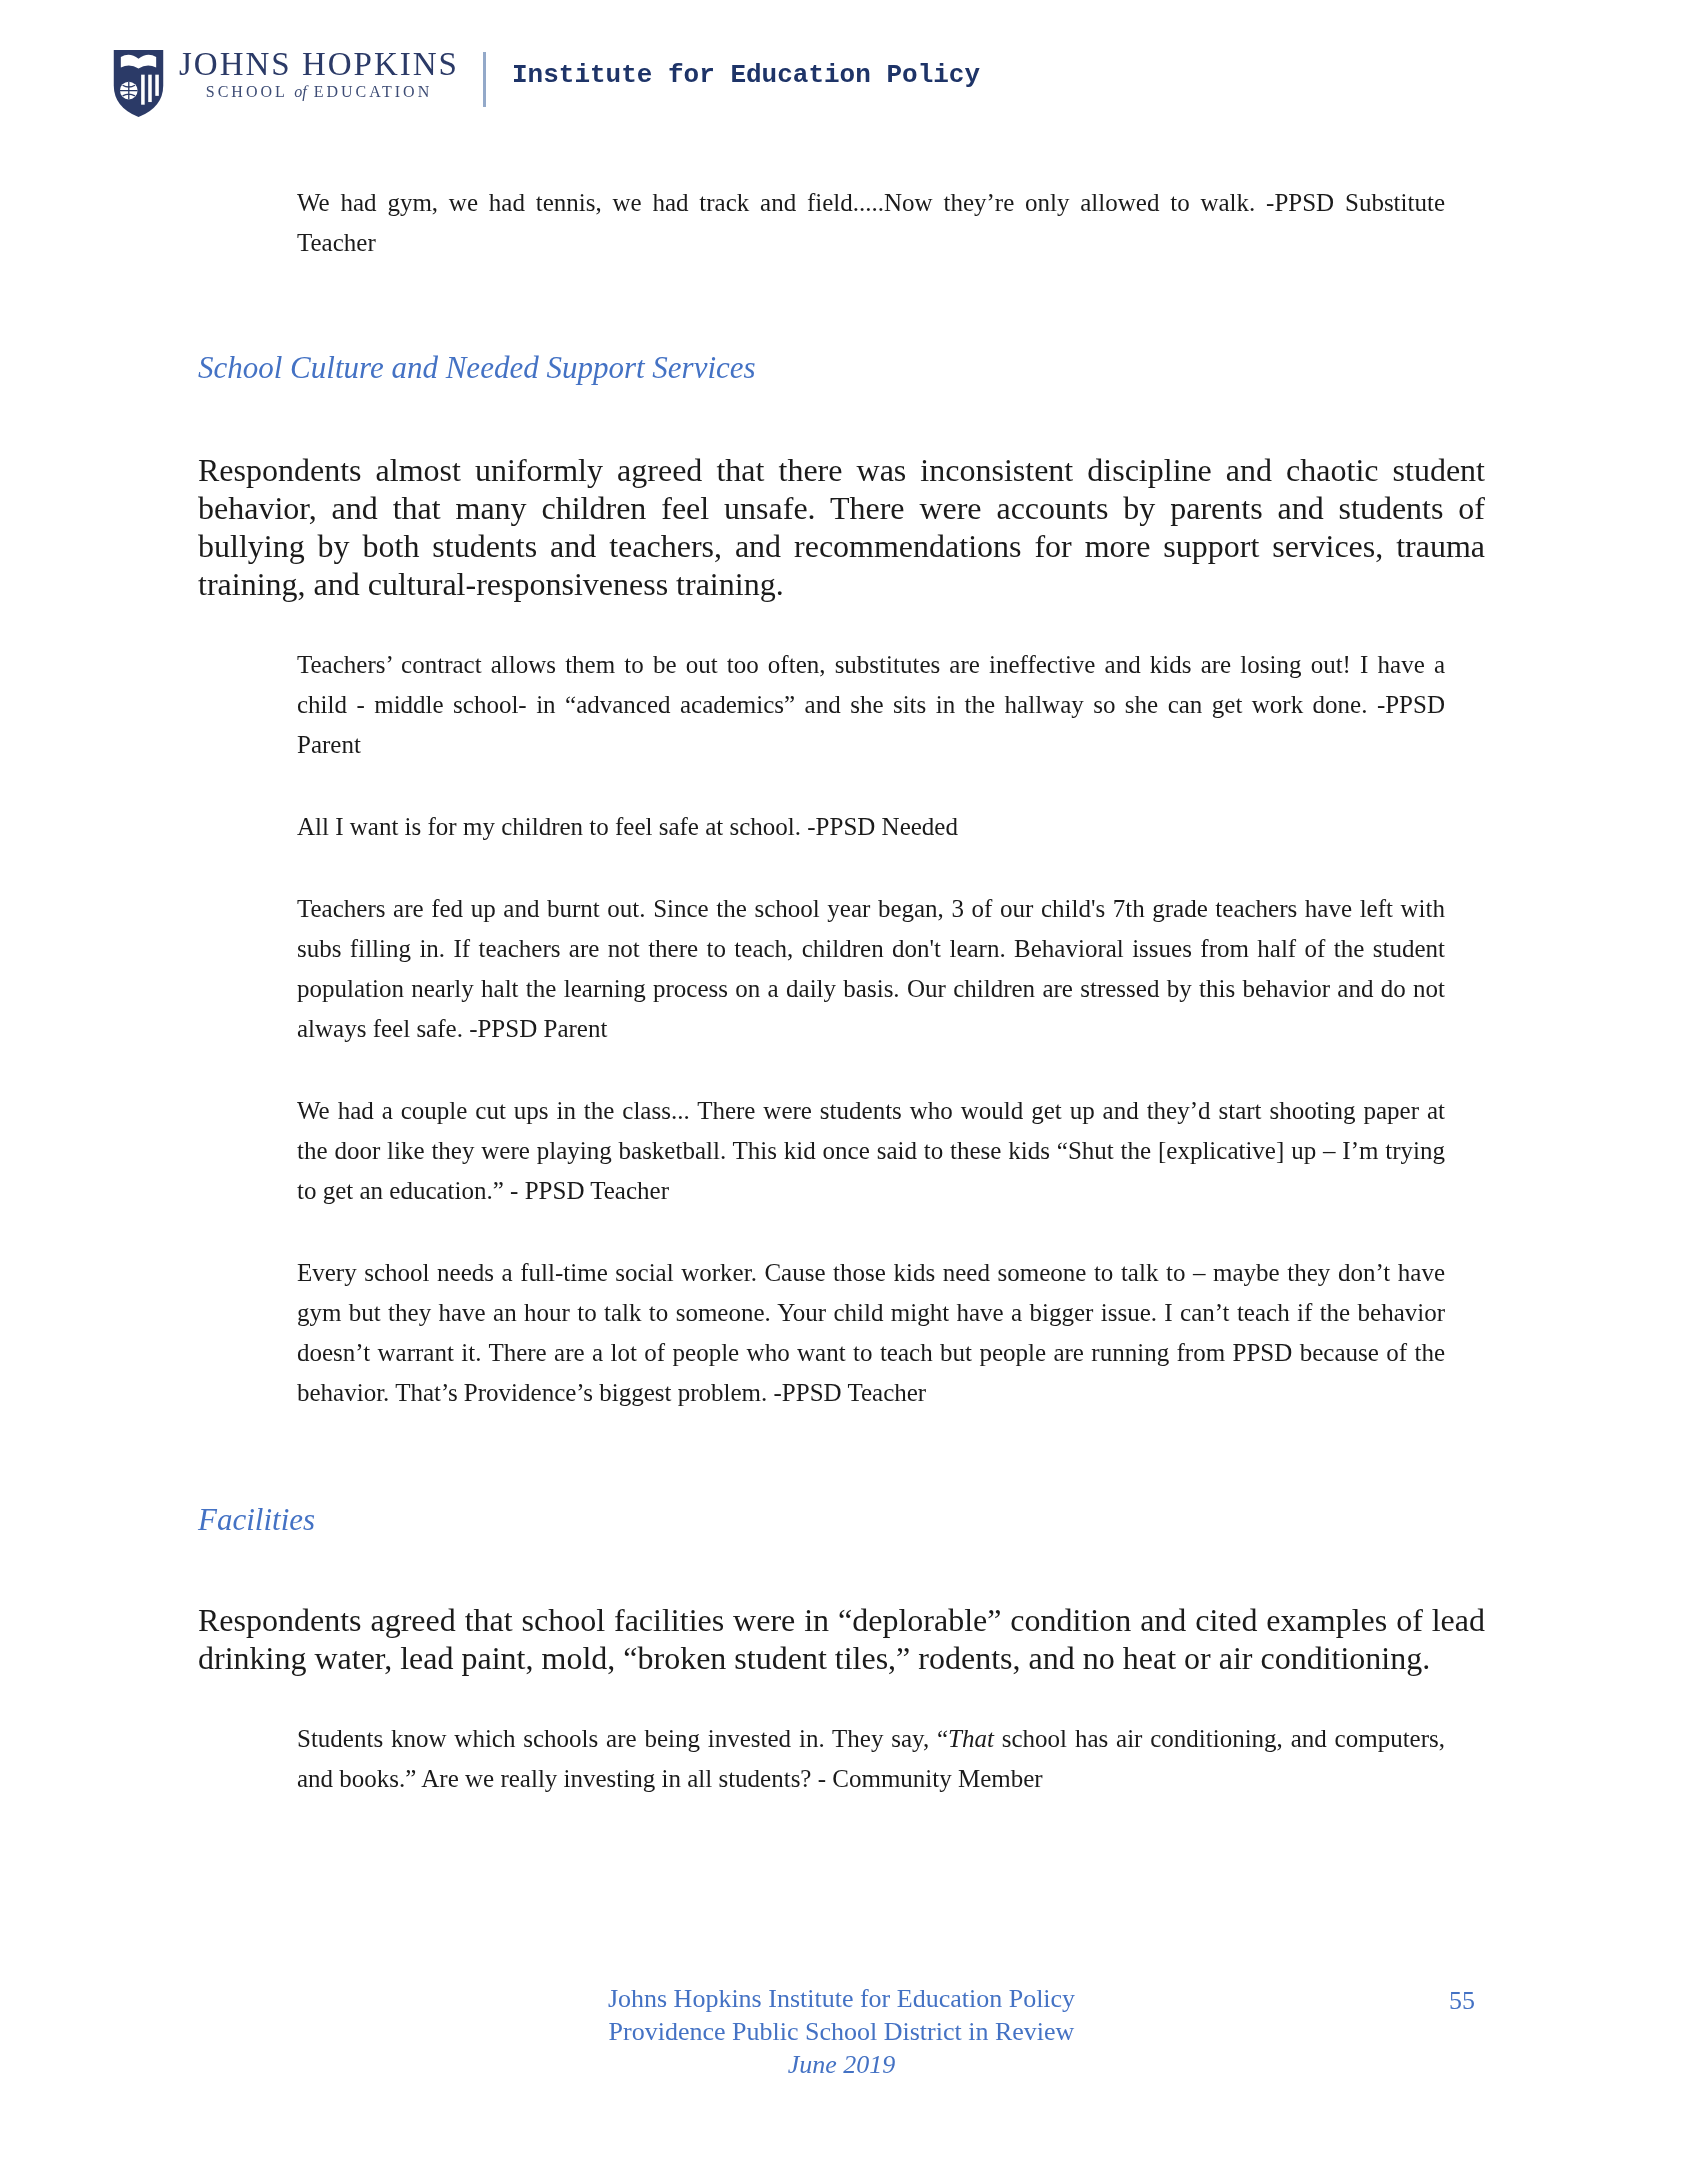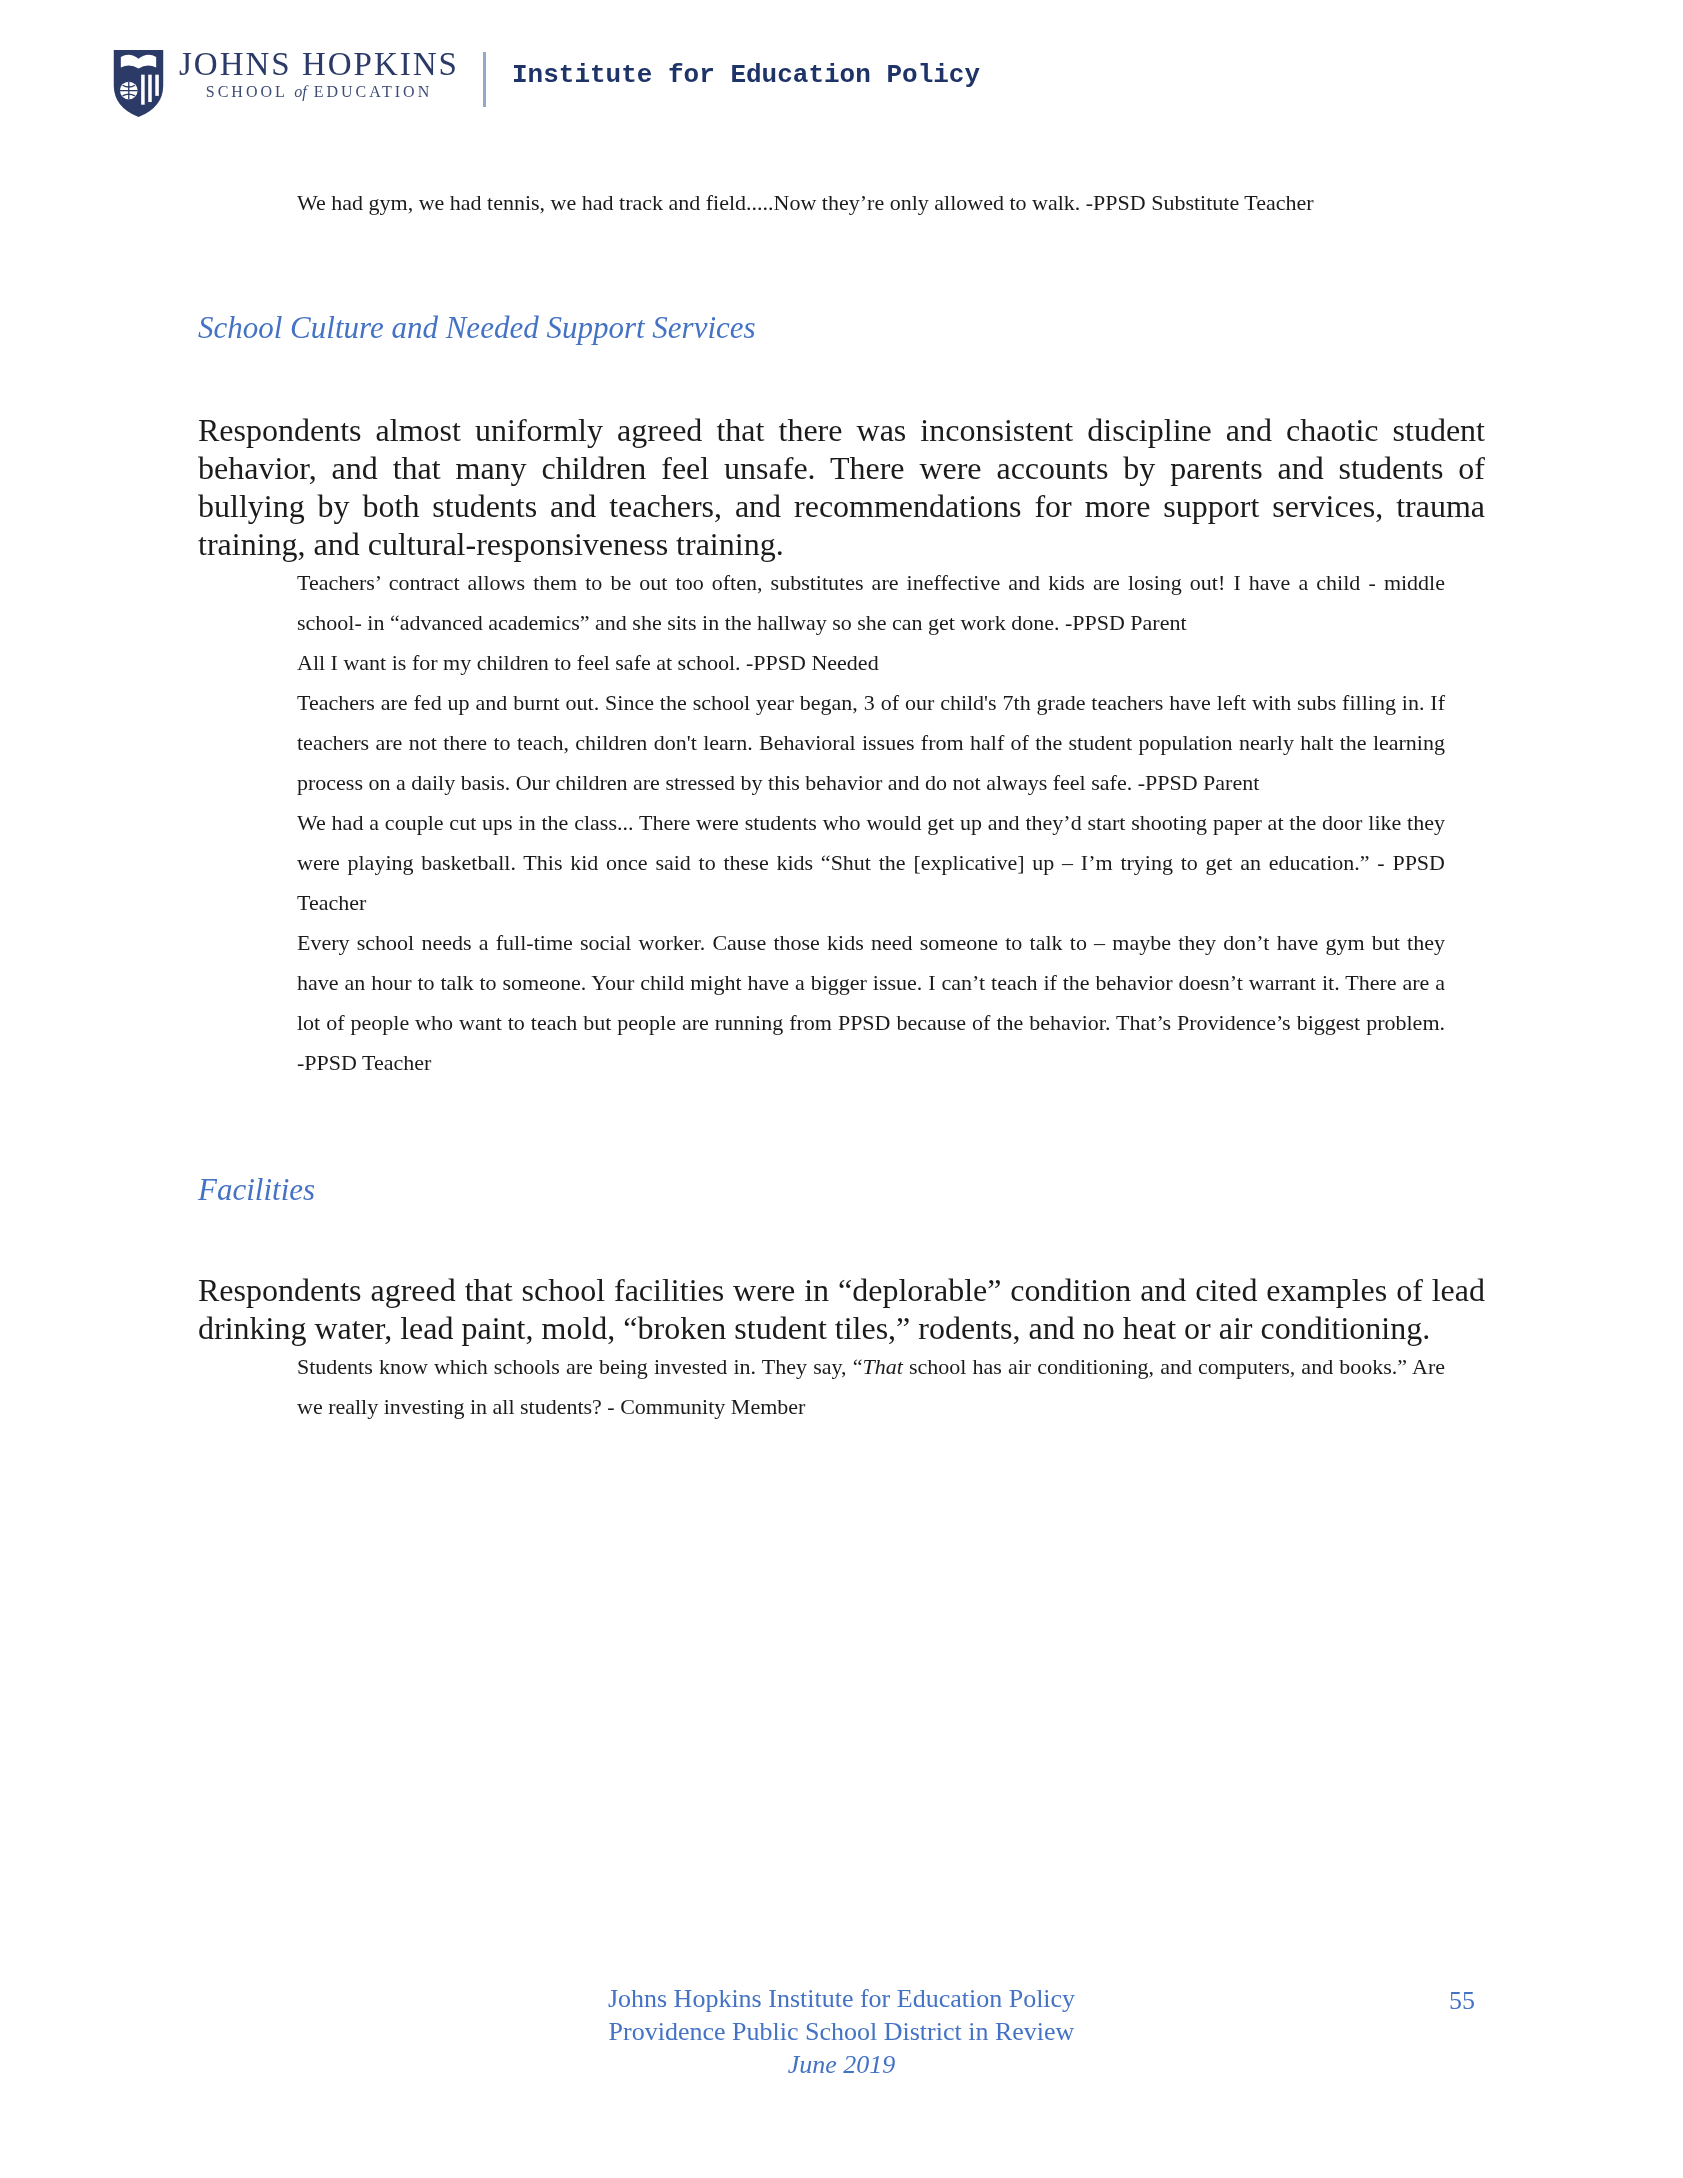--- a/index.html
+++ b/index.html
@@ -39,25 +39,25 @@
   }
   
   .content{
     position:absolute;top:183px;left:198px;width:1287px;
   }
   .para{
     font-size:32px;line-height:38px;
     text-align:justify;margin:0;
   }
   .quote{
-    font-size:22px;line-height:40px;
+    font-size:25px;line-height:40px;
     margin:0 40px 0 99px;
     text-align:justify;
   }
-  .gap-sm{}
+  .gap-sm{margin-top:42px;}
   .heading{
     text-align:left;font-style:italic;
     font-size:31px;line-height:36px;
     color:#4472c4;margin:0;font-weight:normal;
   }
   .q1{margin-top:0;}
   .h1{margin-top:87px;}
   .p1{margin-top:65px;}
   .h2{margin-top:89px;}
   .p2{margin-top:63px;}

